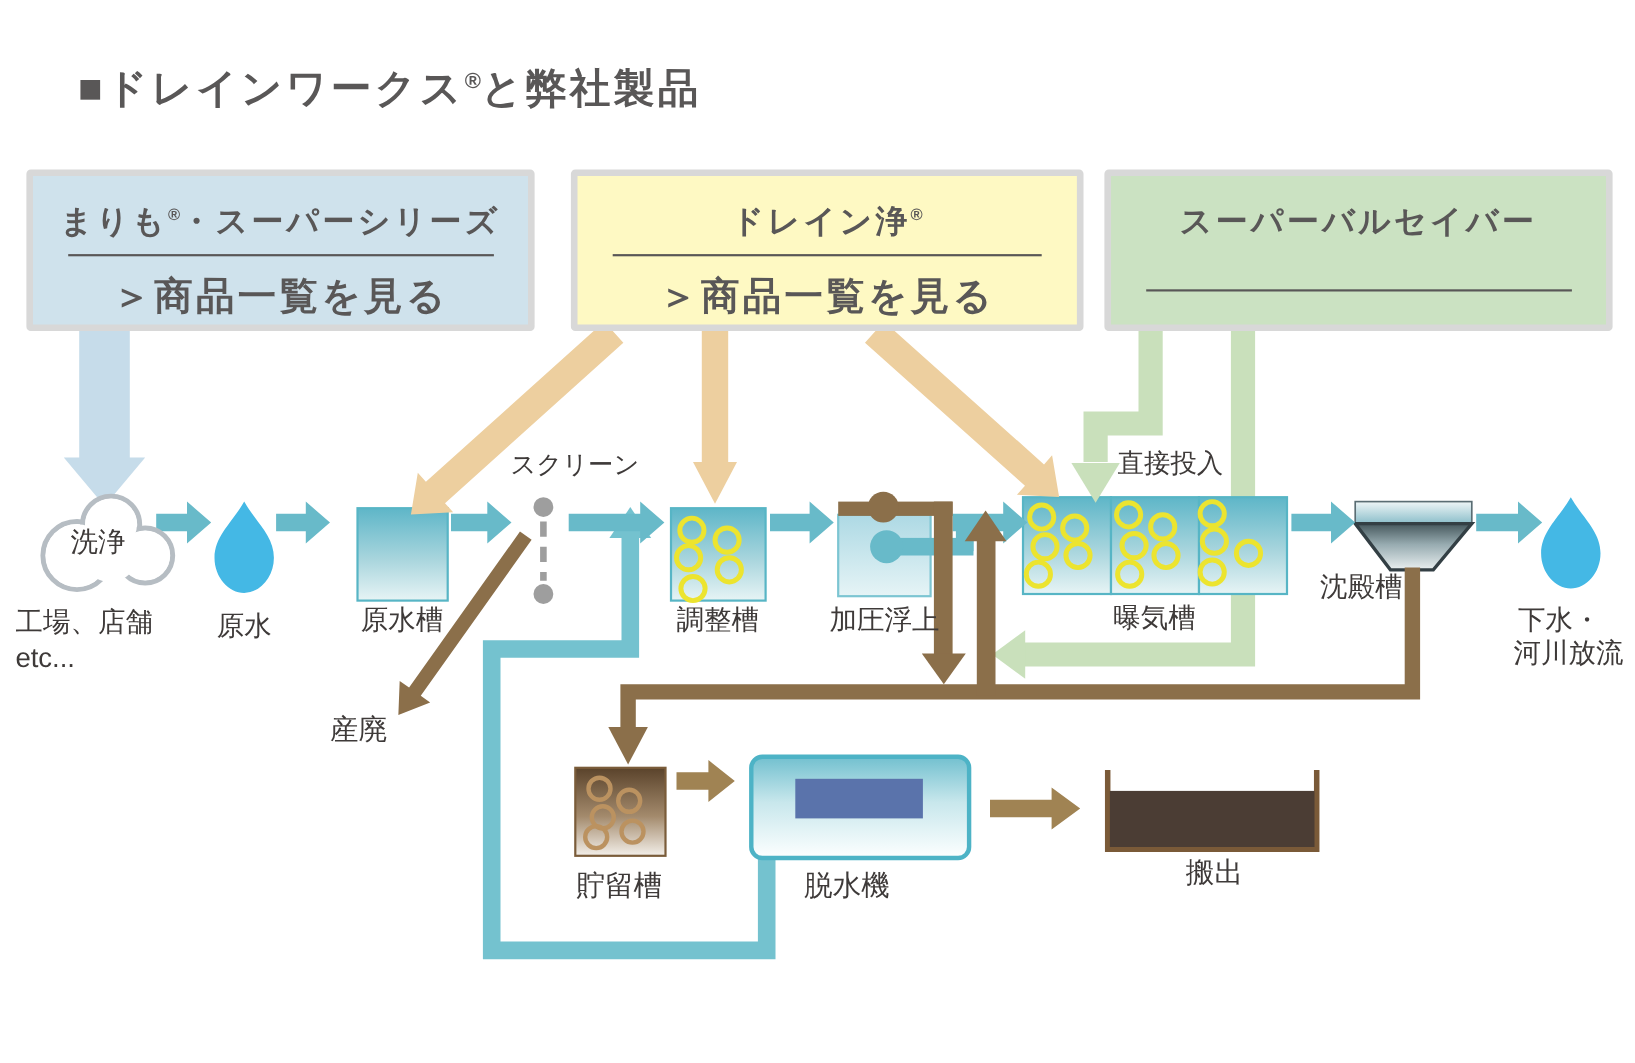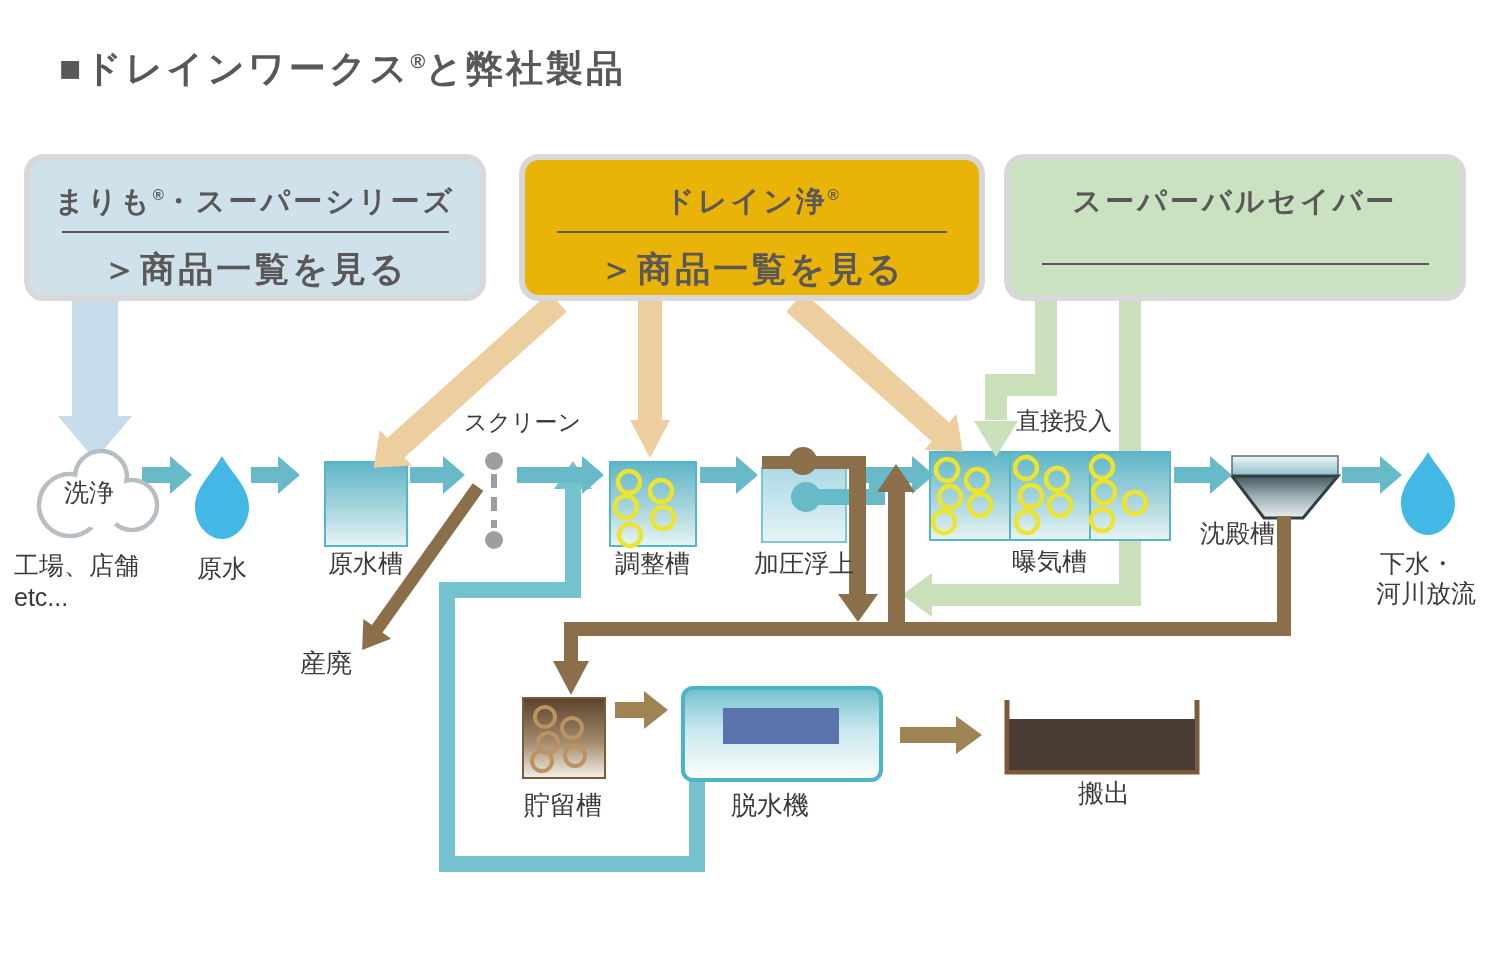--- a/index.html
+++ b/index.html
@@ -1,23 +1,23 @@
 <!DOCTYPE html>
 <html><head>
 <meta charset="utf-8">
 <style>
   html,body{margin:0;padding:0;background:#ffffff;font-family:"Liberation Sans","DejaVu Sans",sans-serif;}
   .page{position:relative;width:1486px;height:966px;background:#fff;overflow:hidden;}
   svg.flow{position:absolute;left:0;top:0;}
-  .page-title{position:absolute;left:55px;top:40px;margin:4px;font-size:37px;font-weight:bold;color:#595757;letter-spacing:3px;}
+  .page-title{position:absolute;left:55px;top:40px;margin:16px;font-size:37px;font-weight:bold;color:#595757;letter-spacing:3px;}
   .page-title sup{font-size:20px;letter-spacing:0;}
-  .pbox{position:absolute;top:154px;height:147px;box-sizing:border-box;border:6px solid #d8d8d8;border-radius:20px;
+  .pbox{position:absolute;top:154px;height:147px;box-sizing:border-box;border:6px solid #d8d8d8;border-radius:4px;
         display:flex;flex-direction:column;align-items:center;padding-top:22px;color:#595757;}
   .pbox1{left:24px;width:462px;background:#cfe2ec;}
-  .pbox2{left:519px;width:466px;background:#eab308;}
+  .pbox2{left:519px;width:466px;background:#fef9c3;}
   .pbox3{left:1004px;width:462px;background:#cbe2c2;gap:32px;}
   .pbox-title{font-size:29px;font-weight:bold;letter-spacing:3px;white-space:nowrap;}
   .pbox-title sup{font-size:15px;letter-spacing:0;}
   .pbox-rule{width:86%;border-bottom:2px solid #595757;margin:9px 0 13px;}
   .pbox-link{font-size:35px;font-weight:bold;letter-spacing:3px;cursor:pointer;}
   text{fill:#3e3a39;}
 </style>
 </head>
 <body>
 

